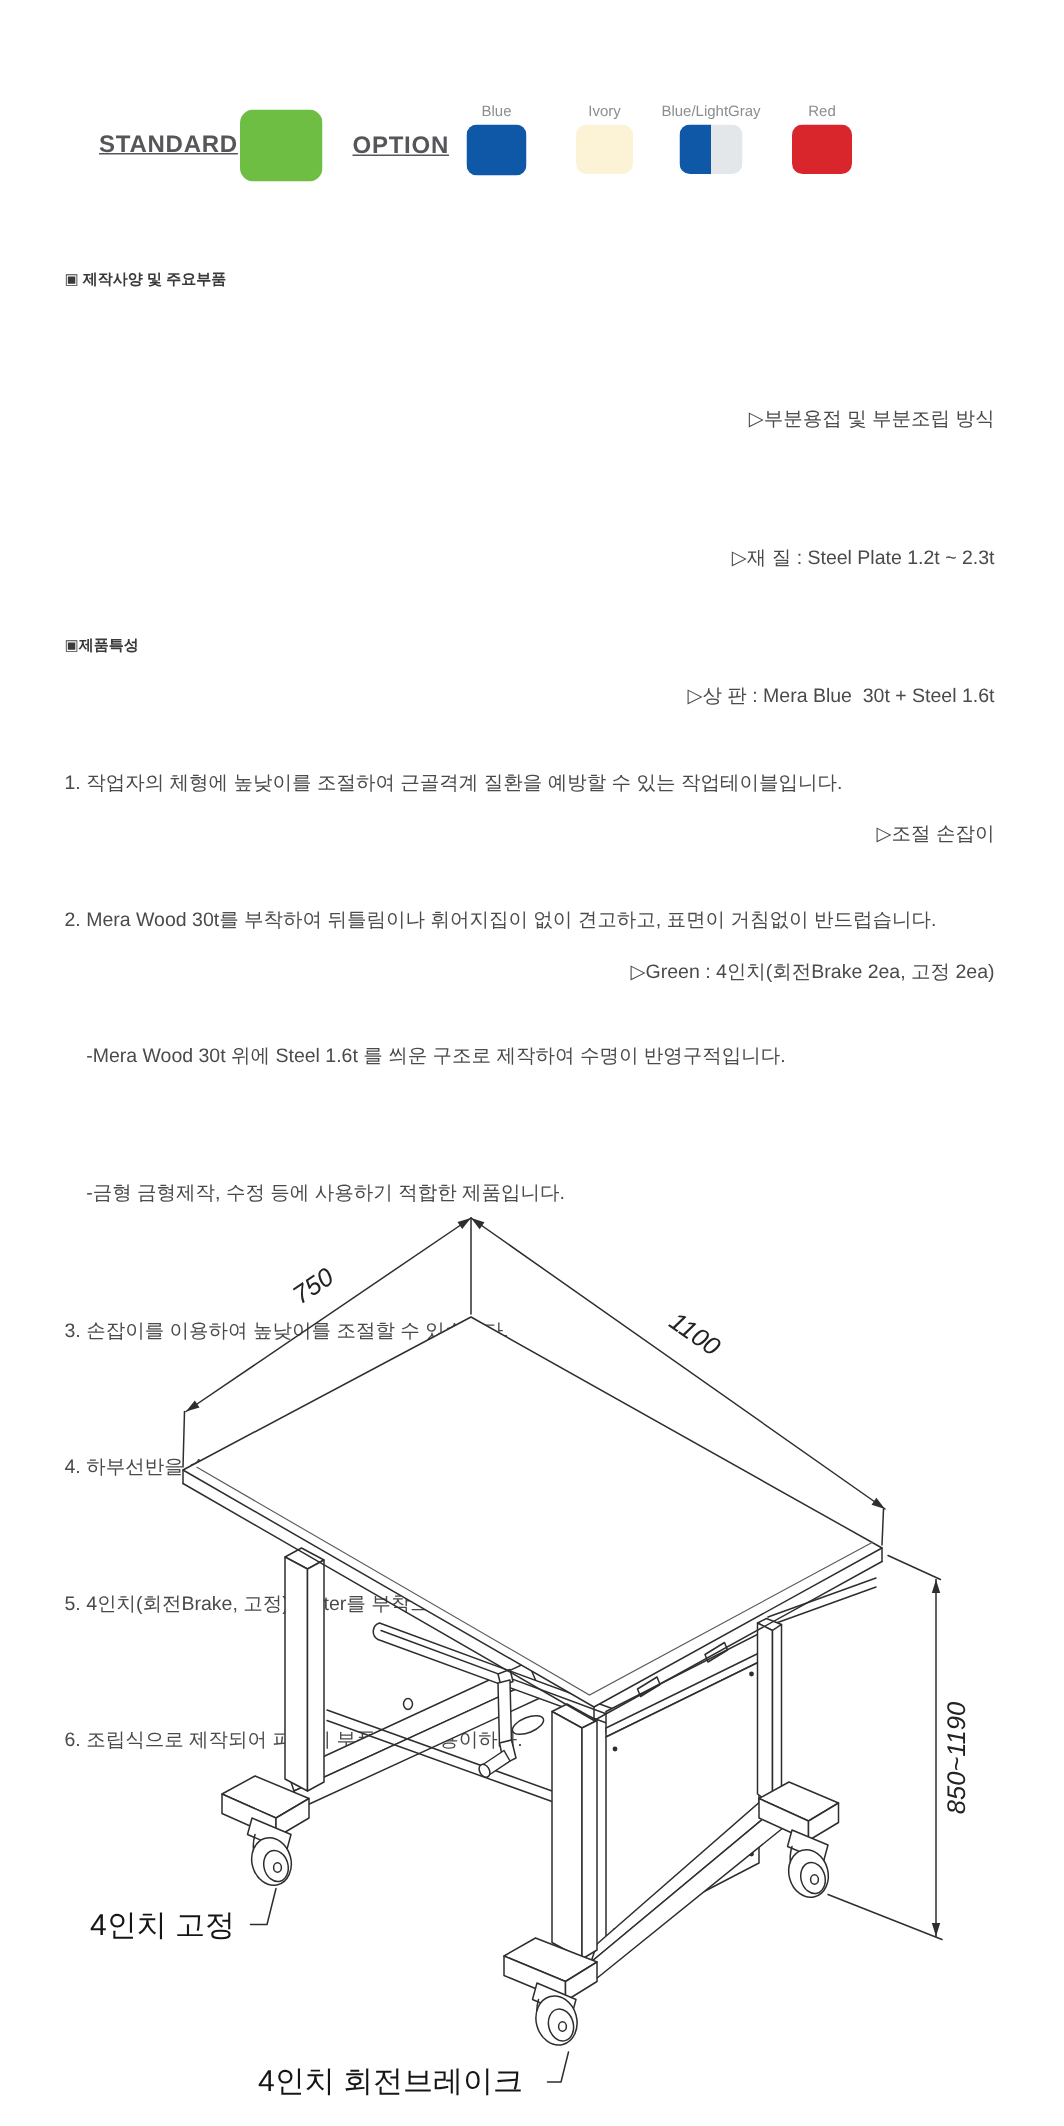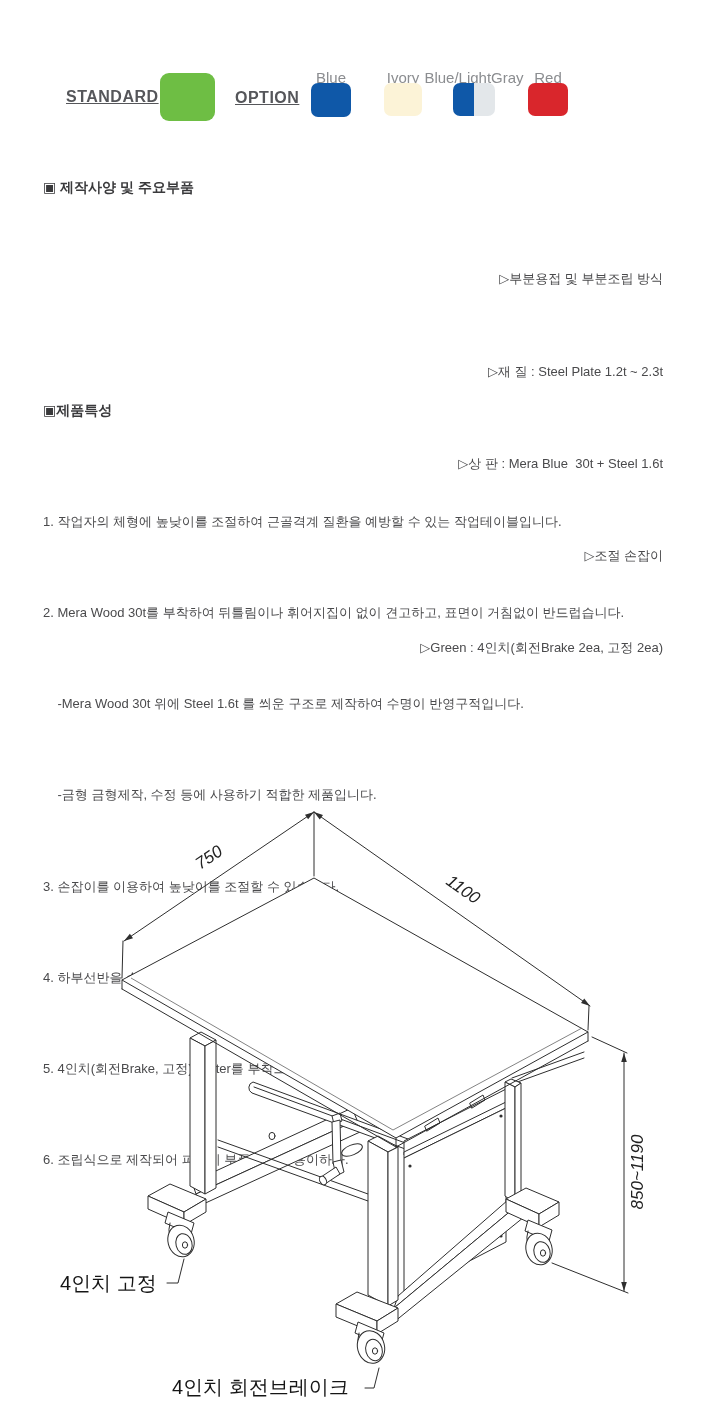--- a/index.html
+++ b/index.html
@@ -11,30 +11,30 @@
   .hdr-label{position:absolute;font-size:16px;font-weight:bold;color:#55565a;letter-spacing:.5px;text-decoration:underline;}
   #standard-label{left:66px;top:88px;}
   #option-label{left:235px;top:89px;}
   .swatch{position:absolute;border-radius:7px;overflow:hidden;display:flex;}
   .swatch-half{flex:1 1 50%;height:100%;}
   #swatch-green{left:160px;top:73px;width:55px;height:48px;border-radius:9px;}
   #swatch-blue{left:311px;top:83px;width:40px;height:34px;}
   #swatch-ivory{left:384px;top:83px;width:38px;height:33px;}
   #swatch-bluegray{left:453px;top:83px;width:42px;height:33px;}
   #swatch-red{left:528px;top:83px;width:40px;height:33px;}
-  .swatch-label{position:absolute;transform:translateX(-50%);font-size:15px;color:#8b8d90;white-space:nowrap;}
+  .swatch-label{position:absolute;transform:translateX(-50%);font-size:10px;color:#8b8d90;white-space:nowrap;}
   #label-green{left:187px;top:57px;font-size:12px;margin-top:44px;}
   #label-blue{left:331px;top:69px;}
   #label-ivory{left:403px;top:69px;}
   #label-bluegray{left:474px;top:69px;}
   #label-red{left:548px;top:69px;}
   
-  .sec-title{position:absolute;left:43px;font-size:14px;font-weight:bold;color:#3a3a3c;white-space:pre;}
+  .sec-title{position:absolute;left:43px;font-size:10px;font-weight:bold;color:#3a3a3c;white-space:pre;}
   #specs-title{top:179px;}
-  #features-title{top:402px;}
+  #features-title{top:423px;}
   .textlist{position:absolute;left:43px;color:#4a4a4c;font-size:13px;white-space:pre;}
   #specs-list{top:203px;line-height:30.7px;width:620px;text-align:right;}
   #features-list{top:446px;line-height:30.4px;width:640px;}
   
   #drawing{position:absolute;left:40px;top:790px;width:620px;height:627px;}
   .st{stroke:#2e2e2e;stroke-width:1;fill:none;stroke-linejoin:round;stroke-linecap:round;}
   .wf{stroke:#2e2e2e;stroke-width:1;fill:#ffffff;stroke-linejoin:round;}
   .thin{stroke:#5a5a5a;stroke-width:.75;fill:none;}
   .ar{fill:#2e2e2e;stroke:none;}
   .dot{fill:#2e2e2e;stroke:none;}

